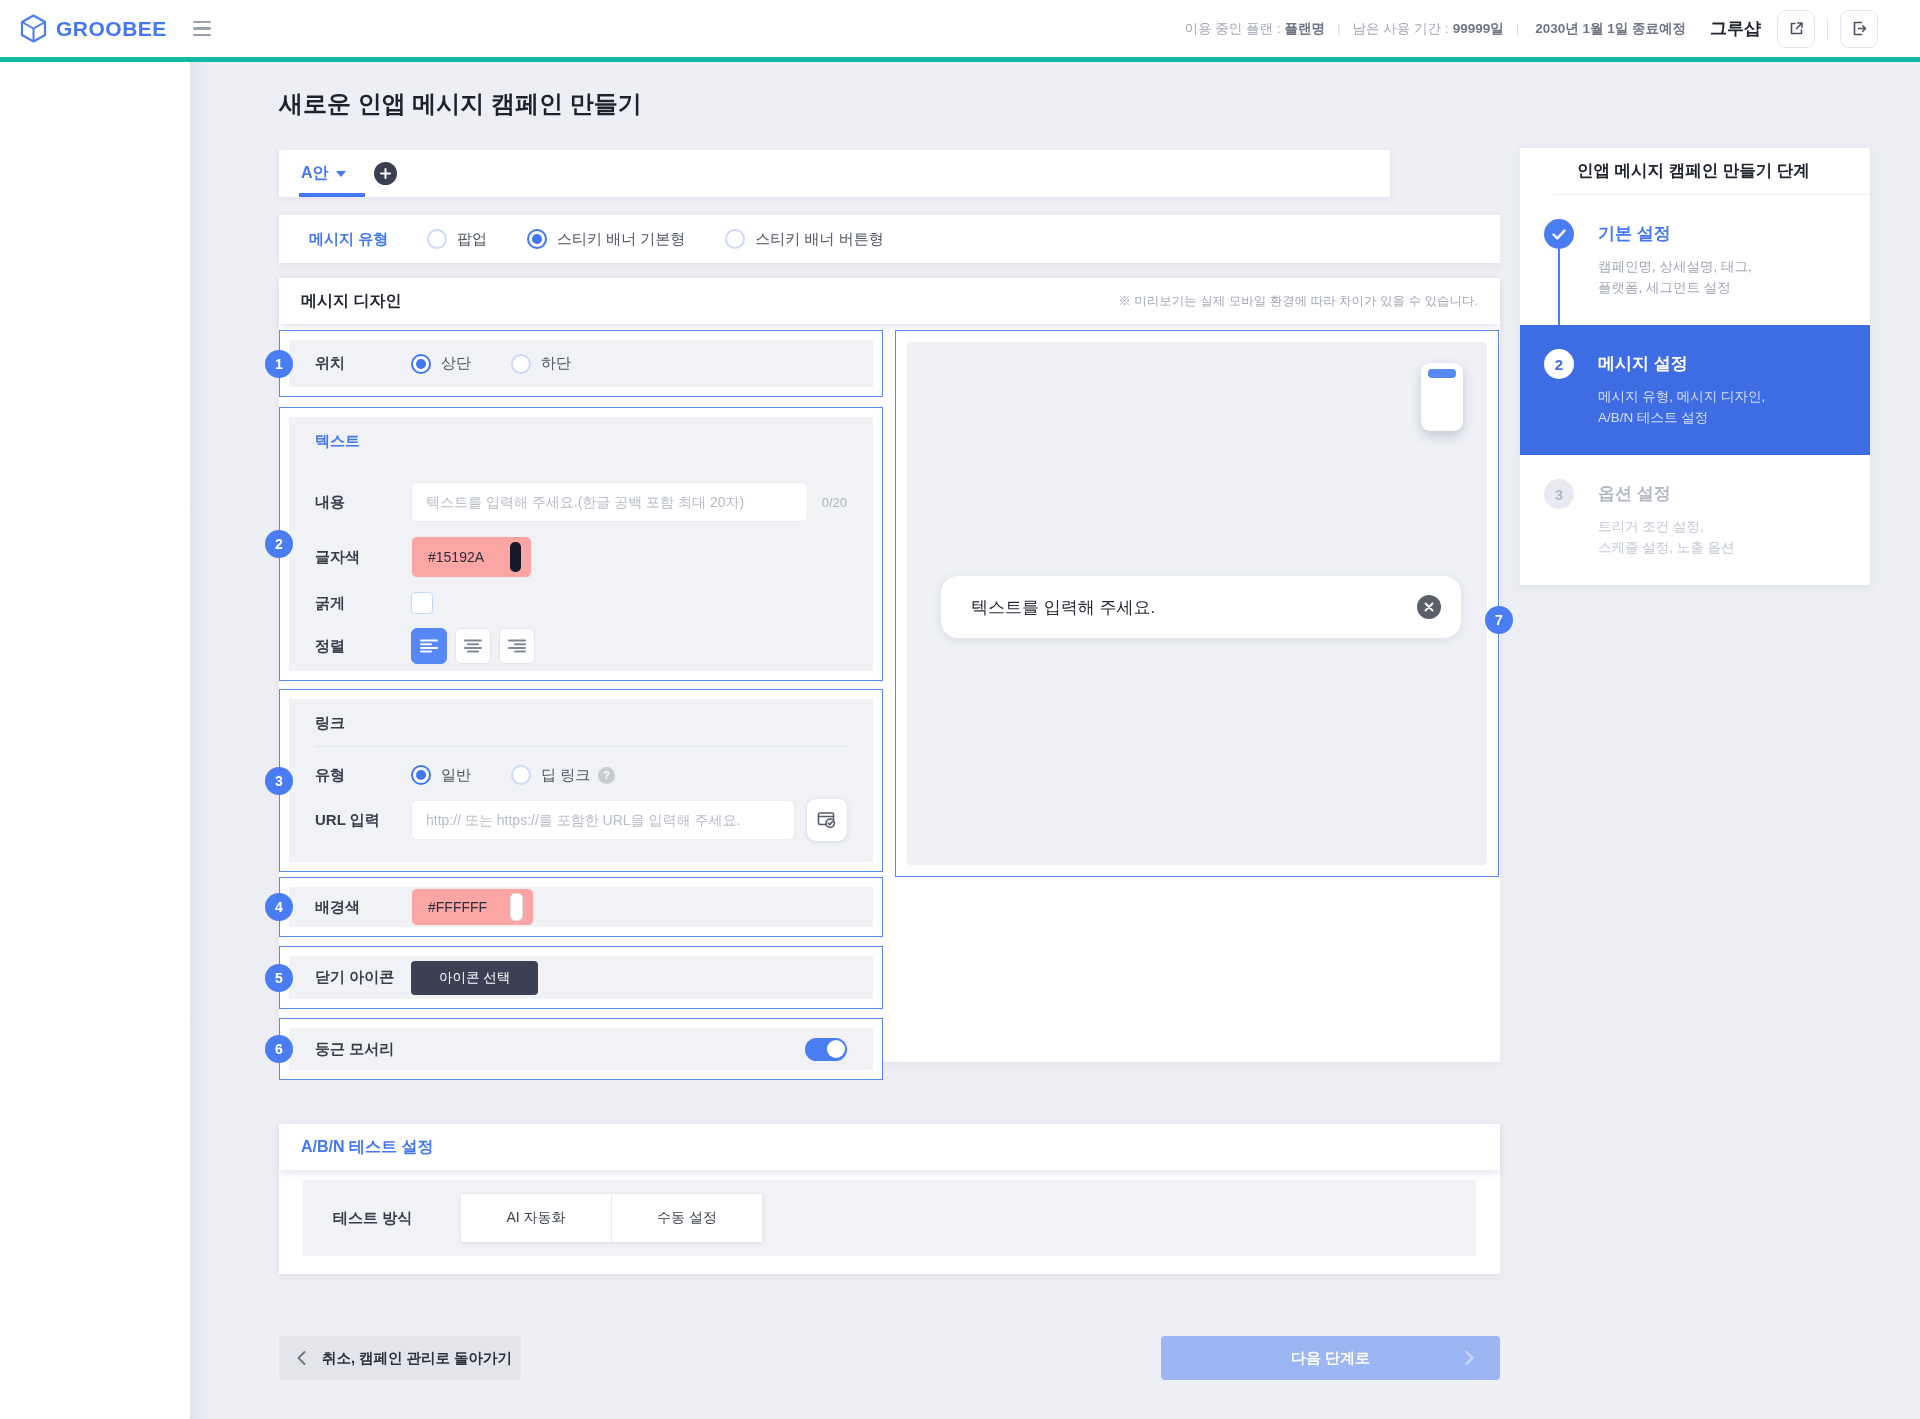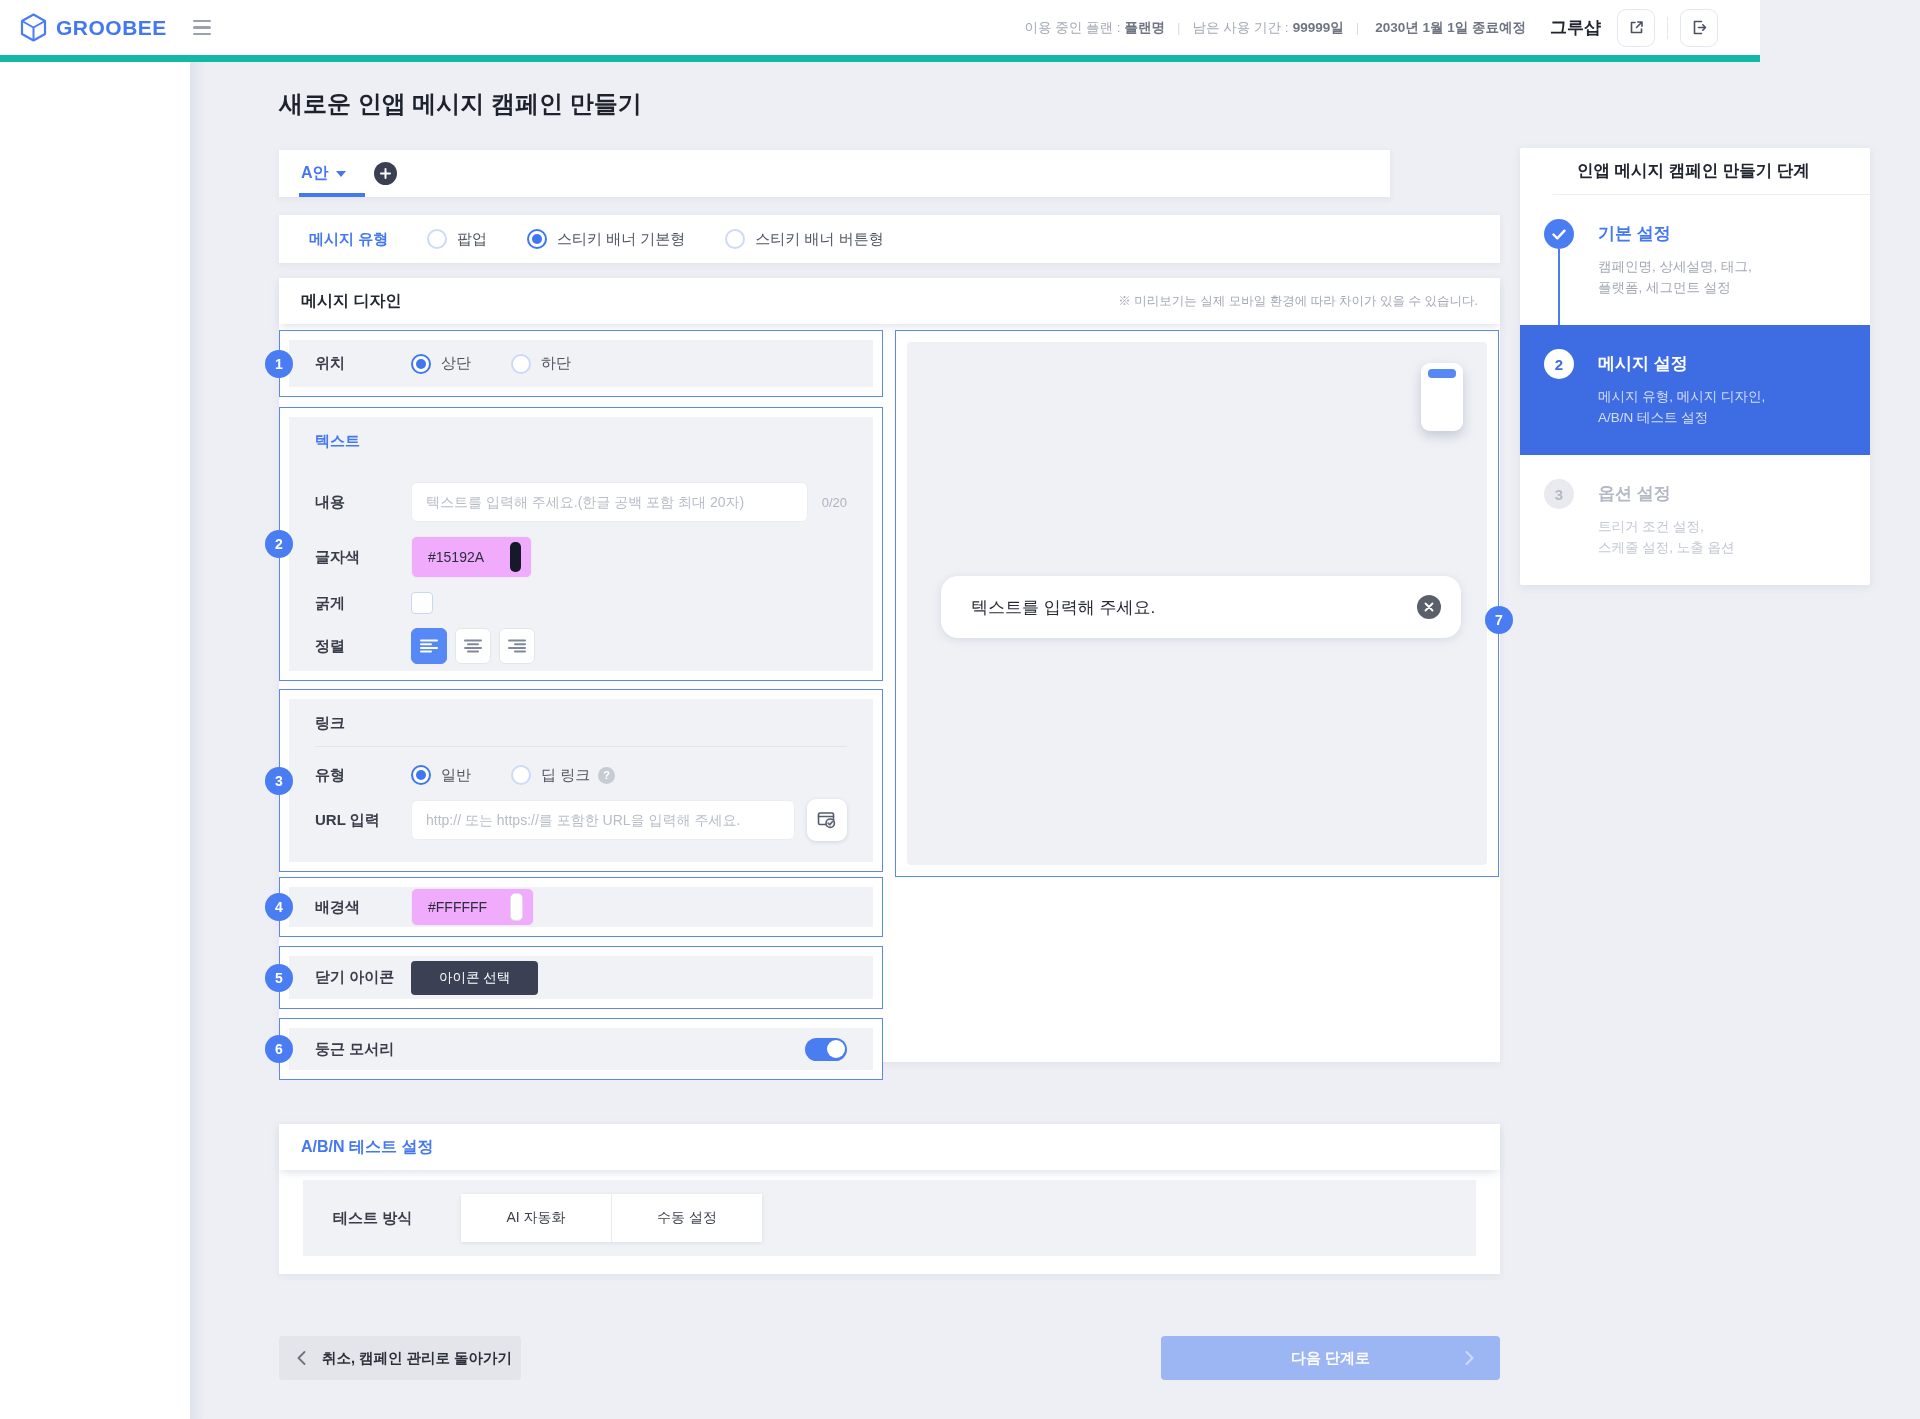--- a/index.html
+++ b/index.html
@@ -1,19 +1,19 @@
 <!DOCTYPE html>
 <html><head>
 <meta charset="utf-8">
 <style>
   html,body{margin:0;padding:0;background:#edeff4;}
   #app{position:relative;width:1920px;height:1419px;background:#edeff4;font-family:"Liberation Sans",sans-serif;overflow:hidden;color:#2a2e39;}
   .abs{position:absolute;}
   
-  .topbar{left:0;top:0;width:1760px;height:62px;background:#fff;border-bottom:7px solid #14b8a6;display:flex;align-items:center;z-index:30;box-sizing:border-box;justify-content:center;}
+  .topbar{left:0;top:0;width:1920px;height:62px;background:#fff;border-bottom:5px solid #14b8a6;display:flex;align-items:center;z-index:30;box-sizing:border-box;justify-content:center;}
   .logo{display:flex;align-items:center;gap:9px;margin-left:20px;}
   .logo-text{font-size:21px;font-weight:800;color:#4477f2;letter-spacing:.5px;}
   .burger{margin-left:26px;display:flex;flex-direction:column;gap:4px;cursor:pointer;}
   .burger div{width:18px;height:2.5px;background:#9aa1ae;border-radius:2px;}
   .top-right{margin-left:auto;margin-right:42px;display:flex;align-items:center;font-size:13.5px;color:#a3a8b4;}
   .meta{display:flex;align-items:center;white-space:nowrap;}
   .meta b{color:#6f7582;margin-left:4px;}
   .sep{margin:0 12px;color:#d9dce3;}
   .shop{font-size:17px;font-weight:800;color:#20242e;margin:0 16px 0 24px;}
   .icon-btn{width:36px;height:36px;border:1px solid #e4e7ee;border-radius:9px;display:flex;align-items:center;justify-content:center;background:#fff;cursor:pointer;}
@@ -53,21 +53,21 @@
   .numb.right{left:auto;right:-15px;}
   .flabel{font-size:15px;font-weight:700;color:#383d49;width:96px;flex-shrink:0;}
   .sec-title{font-size:15px;font-weight:700;color:#383d49;}
   .sec-title.blue{color:#4477f2;}
   .sec-div{height:1px;background:#e2e5eb;margin:13px 0 18px;}
   .frow{display:flex;align-items:center;margin-bottom:14px;}
   .frow:last-child{margin-bottom:0;}
   .tinput{background:#fff;border:1px solid #ebedf2;border-radius:6px;height:40px;box-sizing:border-box;font-size:14px;color:#2a2e3a;padding:0 14px;font-family:inherit;outline:none;}
   .tinput::placeholder{color:#b7bcc7;}
   .counter{font-size:13px;color:#aeb3bf;margin-left:14px;}
-  .colorbox{display:flex;align-items:center;background:#f0abfc;border:1px solid #ebedf2;border-radius:6px;height:42px;padding:0 10px 0 14px;box-sizing:border-box;}
+  .colorbox{display:flex;align-items:center;background:#fca5a5;border:1px solid #ebedf2;border-radius:6px;height:42px;padding:0 10px 0 14px;box-sizing:border-box;}
   .colorbox input{border:0;outline:0;width:80px;font-size:14px;color:#2a2e3a;font-family:inherit;background:transparent;}
   .swatch{width:11px;height:30px;border-radius:5px;flex-shrink:0;}
   .checkbox{width:22px;height:22px;border:1.5px solid #c7d7f8;border-radius:4px;background:#fff;box-sizing:border-box;cursor:pointer;}
   .alignbtn{width:36px;height:36px;border-radius:6px;display:flex;align-items:center;justify-content:center;margin-right:8px;background:#fff;border:1px solid #e3e6ed;box-sizing:border-box;cursor:pointer;}
   .alignbtn.sel{background:#5688f6;border-color:#5688f6;}
   .qicon{width:17px;height:17px;border-radius:50%;background:#c7cbd4;color:#fff;font-size:11px;font-weight:700;display:flex;align-items:center;justify-content:center;margin-left:8px;}
   .urlbtn{width:42px;height:42px;border-radius:9px;background:#fff;display:flex;align-items:center;justify-content:center;margin-left:12px;box-shadow:0 1px 4px rgba(30,40,70,.15);cursor:pointer;}
   .darkbtn{background:#3b4054;color:#fff;font-size:13.5px;height:34px;padding:0 28px;border-radius:4px;display:inline-flex;align-items:center;justify-content:center;cursor:pointer;}
   .toggle{width:42px;height:23px;border-radius:12px;background:#4a7df2;position:relative;margin-left:auto;cursor:pointer;flex-shrink:0;}
   .toggle::after{content:"";position:absolute;right:2.5px;top:2.5px;width:18px;height:18px;border-radius:50%;background:#fff;}

